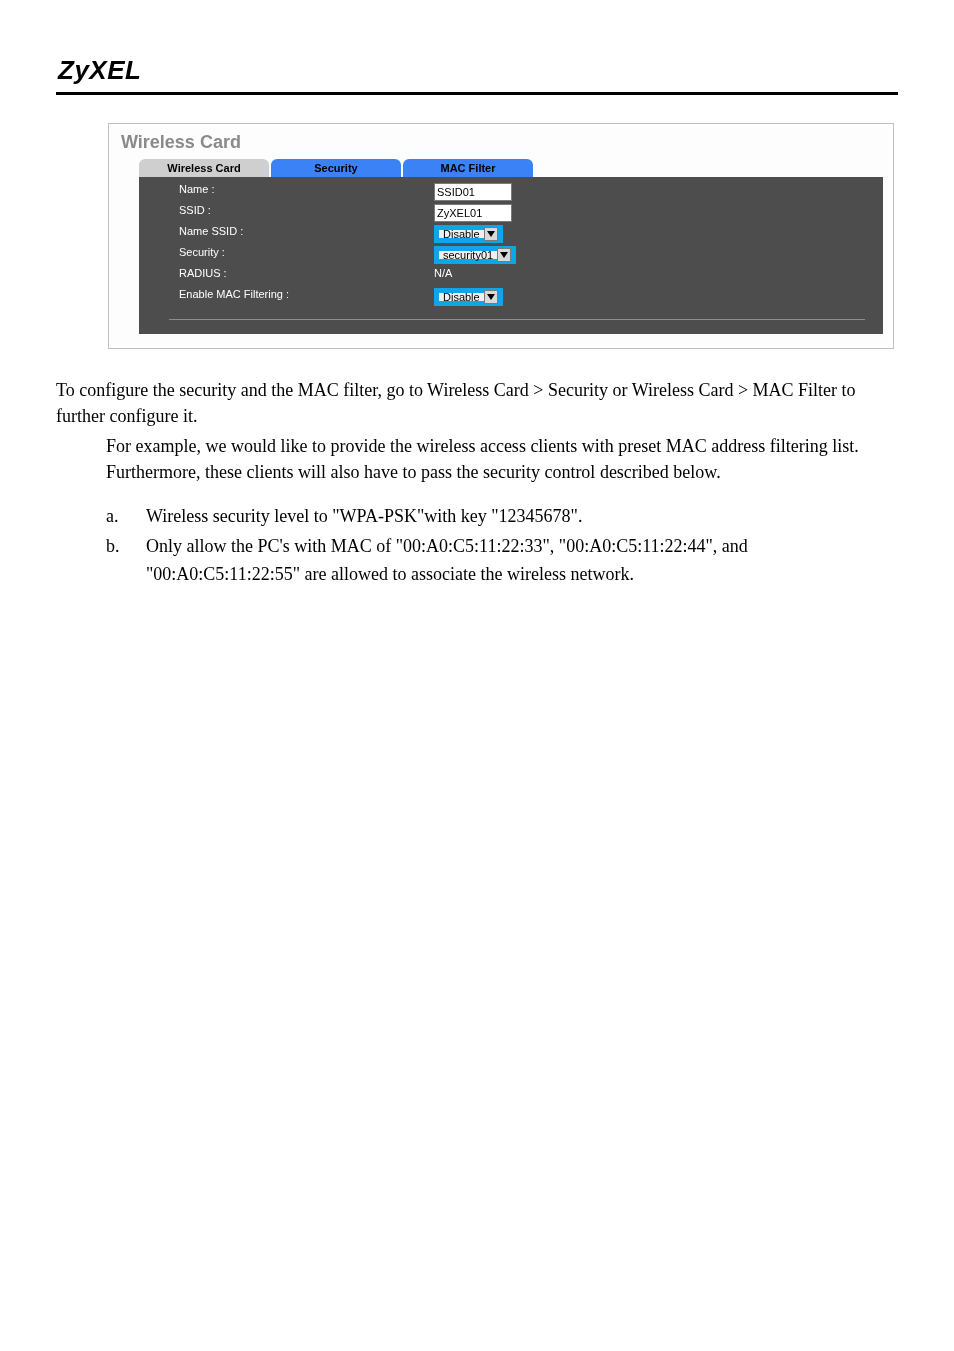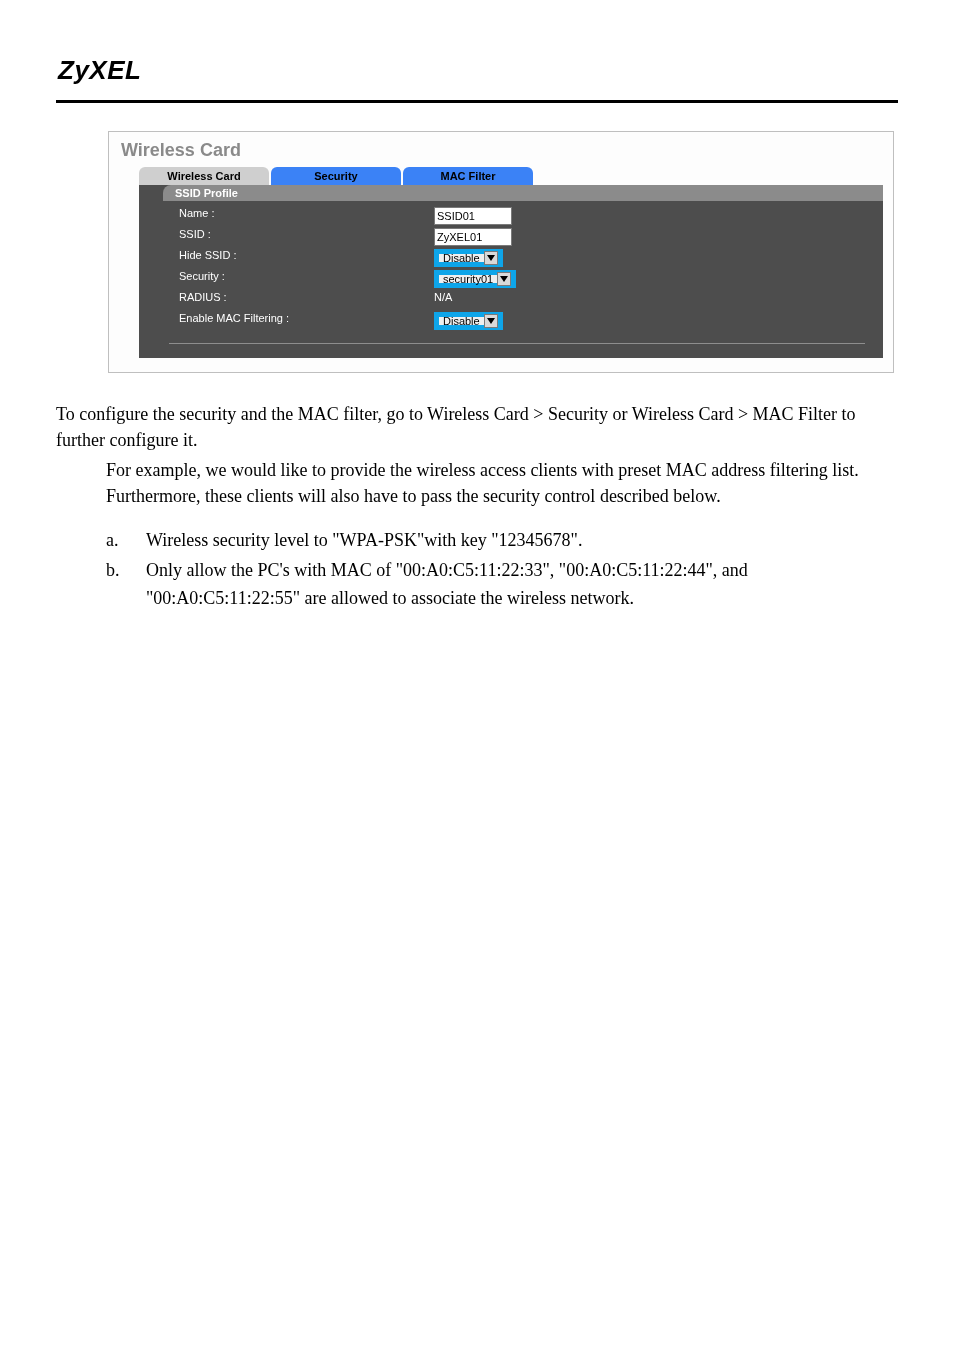--- a/index.html
+++ b/index.html
@@ -13,21 +13,21 @@
   .page {
     padding: 55px 56px 0 56px;
   }
   .brand {
     font-family: Arial, Helvetica, sans-serif;
     font-weight: 900;
     font-style: italic;
     font-size: 26px;
     letter-spacing: 0.5px;
     color: #000;
-    margin: 0 0 14px 2px;
+    margin: 0 0 6px 2px;
   }
   .brand-rule {
     height: 3px;
     background: #000;
     width: 100%;
     margin-bottom: 28px;
   }
 
   
   .panel-wrap {
@@ -189,36 +189,35 @@
   <div class="panel-wrap">
     <div class="panel-title">Wireless Card</div>
 
     <div class="tabs">
       <div class="tab">Wireless Card</div>
       <div class="tab inactive">Security</div>
       <div class="tab inactive">MAC Filter</div>
     </div>
 
     <div class="content-area">
-      <div class="section-bar">SSID Profile</div>
 
       <div class="form-rows">
 
         <div class="form-row">
           <span class="lbl">Name :</span>
           <input class="text-input" type="text" value="SSID01" style="">
         </div>
 
         <div class="form-row">
           <span class="lbl">SSID :</span>
           <input class="text-input" type="text" value="ZyXEL01" style="">
         </div>
 
         <div class="form-row">
-          <span class="lbl">Hide SSID :</span>
+          <span class="lbl">Name SSID :</span>
           <span class="select">
             <span>Disable</span>
             <span class="sel-btn">
               <svg width="8" height="6" viewBox="0 0 8 6">
                   <polygon points="0,0 8,0 4,6" fill="#000"></polygon>
                 </svg>
             </span>
           </span>
         </div>
 

